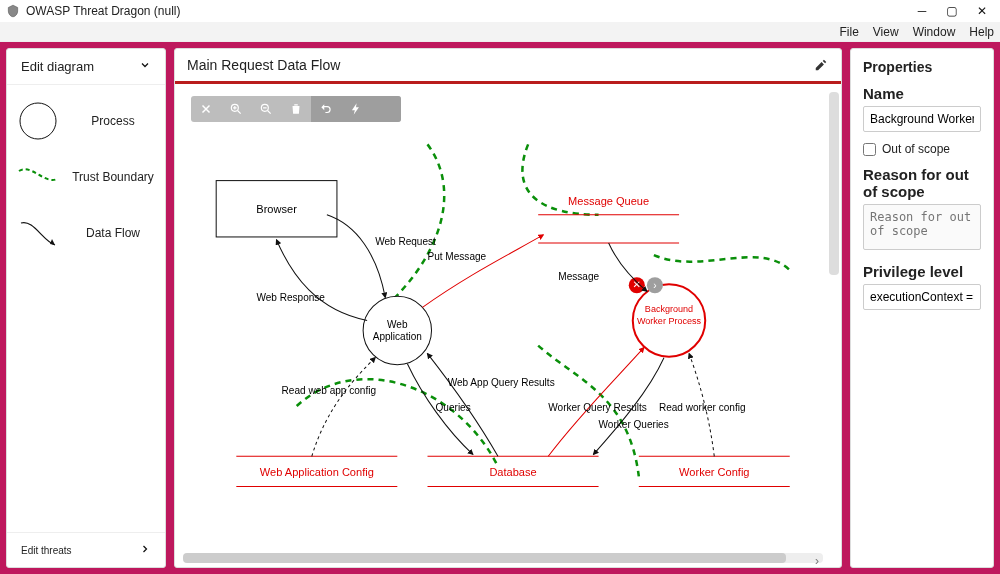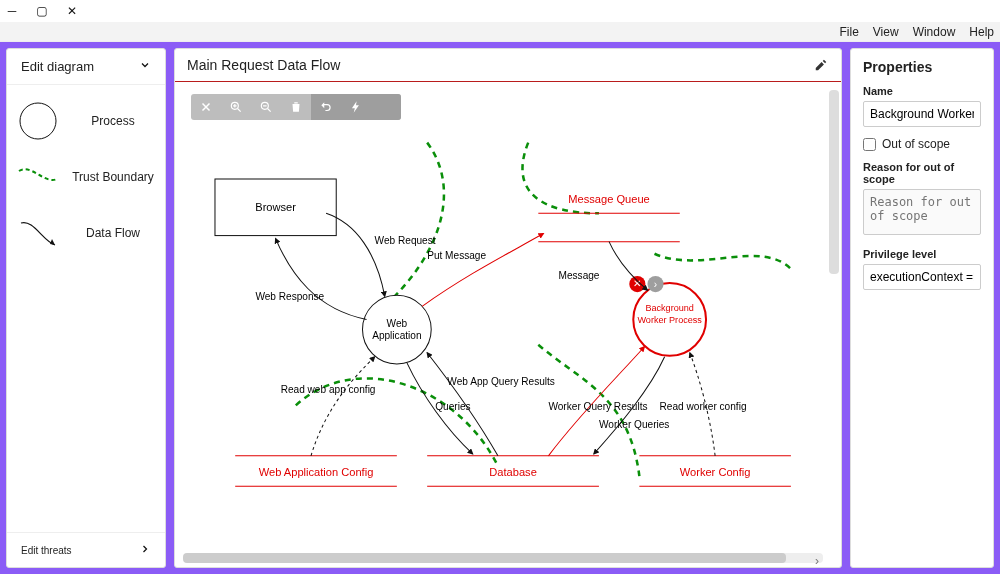--- a/index.html
+++ b/index.html
@@ -4,61 +4,69 @@
 <style>
   * { box-sizing: border-box; margin: 0; padding: 0; }
   html, body { width: 1000px; height: 574px; font-family: "Segoe UI", "Helvetica Neue", Arial, sans-serif; font-size: 12px; color: #222; background: #fff; overflow: hidden; }
   .titlebar { height: 22px; display: flex; align-items: center; justify-content: space-between; padding: 0 4px 0 6px; background: #fff; border-bottom: 0; }
   .titlebar .title-left { display: flex; align-items: center; gap: 6px; }
   .titlebar .title-left .app-icon svg { width: 14px; height: 14px; display: block; }
   .titlebar .win-controls { display: flex; gap: 18px; padding-right: 8px; }
   .titlebar .win-controls span { width: 12px; height: 12px; display: inline-flex; align-items: center; justify-content: center; font-size: 12px; color: #111; cursor: default; }
   .menubar { height: 20px; background: #f3f3f3; display: flex; align-items: center; gap: 14px; padding: 0 6px; border-bottom: 1px solid #eee; justify-content: flex-end; }
   .menubar span { cursor: default; }
-  .workspace { display: flex; height: calc(574px - 42px); padding: 6px; gap: 8px; background: #8b5cf6; }
+  .workspace { display: flex; height: calc(574px - 42px); padding: 6px; gap: 8px; background: #be185d; }
   .panel { border: 1px solid #ddd; border-radius: 3px; background: #fff; }
   .left { width: 160px; display: flex; flex-direction: column; }
   .left .section-head { display: flex; align-items: center; justify-content: space-between; padding: 10px 14px; font-size: 13px; border-bottom: 1px solid #eee; }
   .left .stencil { flex: 1; padding: 8px 6px; }
   .left .stencil .stencil-item { display: flex; align-items: center; gap: 8px; padding: 6px 4px 6px 0; position: relative; }
   .stencil-label { font-size: 12px; flex: 1; text-align: center; }
   .stencil-svg { width: 50px; height: 44px; flex-shrink: 0; }
   .left .section-foot { display: flex; align-items: center; justify-content: space-between; padding: 10px 14px; font-size: 10px; border-top: 1px solid #eee; }
 
   .center { flex: 1; display: flex; flex-direction: column; }
-  .center .canvas-title { display: flex; align-items: flex-start; justify-content: space-between; padding: 8px 12px; border-bottom: 1px solid #b91c1c; }
+  .center .canvas-title { display: flex; align-items: flex-start; justify-content: space-between; padding: 8px 12px; border-bottom: 3px solid #b91c1c; }
   .center .canvas-title h2 { font-size: 14px; font-weight: 500; }
   .canvas-wrap { flex: 1; position: relative; overflow: hidden; }
   svg.canvas { width: 100%; height: 100%; display: block; }
   .vscroll { position: absolute; right: 0; top: 8px; bottom: 18px; width: 14px; background: transparent; }
   .vscroll .thumb { position: absolute; left: 2px; right: 2px; top: 0; height: 40%; background: #ddd; border-radius: 4px; }
   .hscroll { position: absolute; left: 8px; right: 16px; bottom: 2px; height: 14px; }
   .hscroll .track { position: absolute; inset: 2px; background: #eee; border-radius: 4px; }
   .hscroll .thumb { position: absolute; top: 2px; bottom: 2px; left: 0; width: 94%; background: #ccc; border-radius: 4px; }
   .hscroll .cap { position: absolute; top: 0; bottom: 0; width: 12px; display:flex; align-items:center; justify-content:center; color:#777; }
   .hscroll .cap.left { left: -4px; }
   .hscroll .cap.right { right: -4px; }
 
   .right { width: 144px; padding: 10px 12px; display: flex; flex-direction: column; gap: 10px; }
   .right h3 { font-size: 14px; font-weight: 600; }
-  .right label.field-label { font-size: 11px; font-weight: 600; display: block; margin-bottom: 4px; }
+  .right label.field-label { font-size: 15px; font-weight: 600; display: block; margin-bottom: 4px; }
   .right input[type=text] { width: 100%; padding: 5px 6px; border: 1px solid #ccc; border-radius: 2px; font-size: 12px; }
   .right textarea { width: 100%; padding: 5px 6px; border: 1px solid #ccc; background: #fafafa; color: #999; border-radius: 2px; font-size: 12px; height: 46px; resize: none; }
   .checkbox-row { display: flex; align-items: center; gap: 6px; }
 
   .tool-strip { position: absolute; left: 16px; top: 12px; display: flex; background: #bdbdbd; border-radius: 3px; overflow: hidden; }
   .tool-strip button { width: 30px; height: 26px; border: none; background: transparent; display:flex; align-items:center; justify-content:center; cursor: pointer; }
   .tool-strip svg { width: 14px; height: 14px; fill: #fff; }
   .tool-strip .darker { background: #9e9e9e; }
   .edit-app-icon { width: 16px; height: 16px; display:inline-flex; align-items:center; justify-content:center; }
 </style>
 </head>
 <body>
 
 <div class="titlebar">
+  <div class="title-left">
+    <span class="app-icon">
+      <svg viewBox="0 0 24 24">
+          <path fill="#888" d="M12 2 4 6v6c0 5 3.4 9.3 8 10 4.6-.7 8-5 8-10V6l-8-4z" stroke="#555" stroke-width="1"></path>
+        </svg>
+    </span>
+    <span>OWASP Threat Dragon (null)</span>
+  </div>
   <div class="win-controls">
     <span>─</span>
     <span>▢</span>
     <span>✕</span>
   </div>
 </div>
 
 <div class="menubar">
   <span>File</span>
   <span>View</span>

